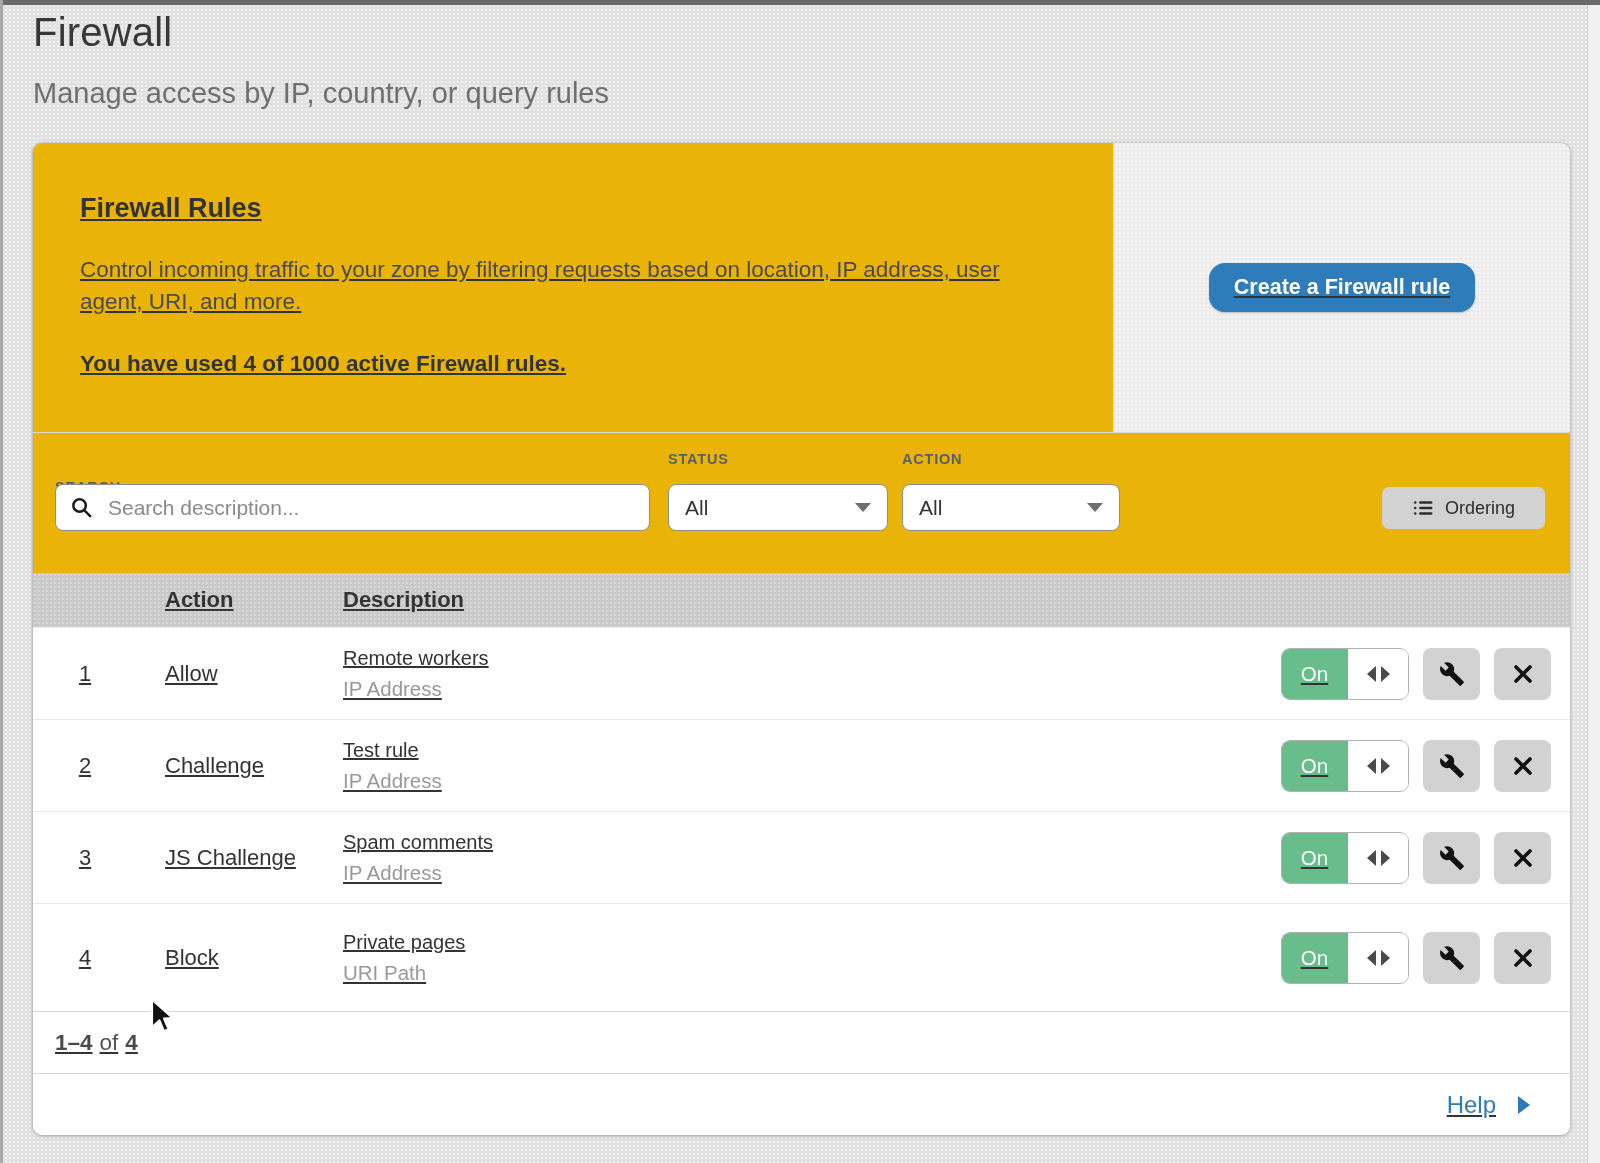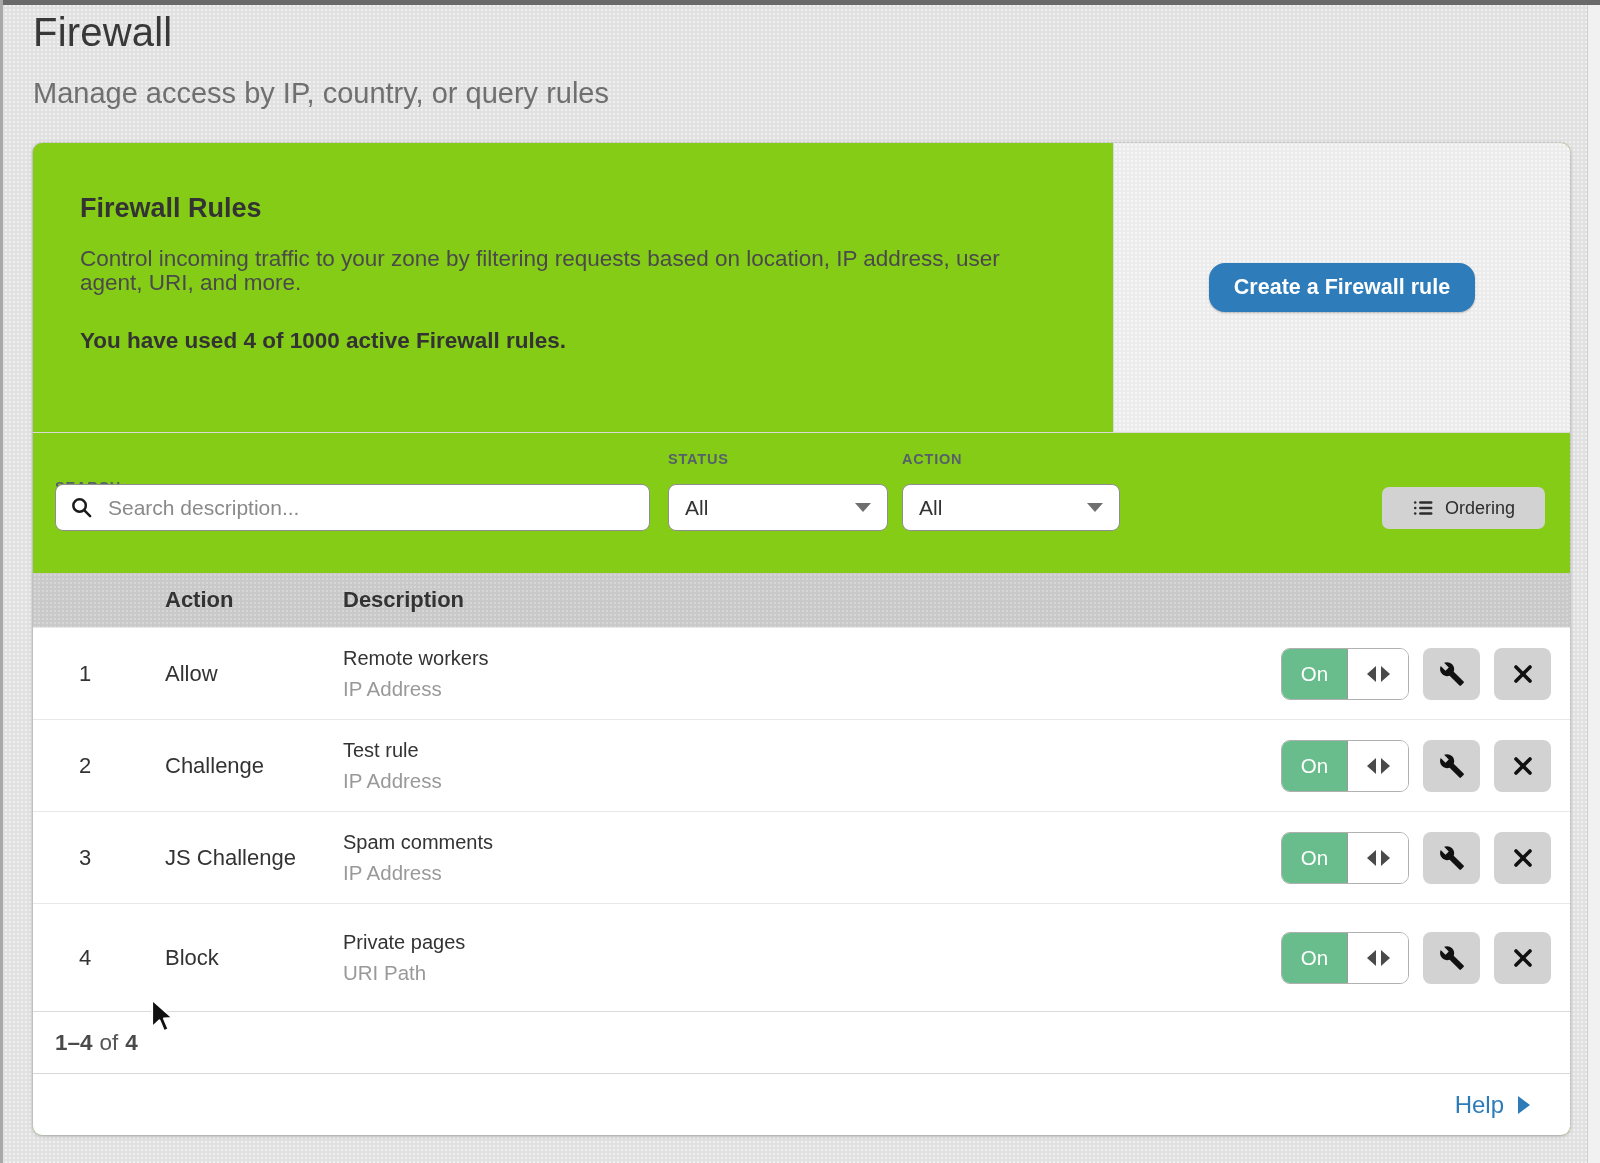--- a/index.html
+++ b/index.html
@@ -23,30 +23,30 @@
   .right-strip{position:absolute;top:5px;right:0;width:13px;height:1158px;background:#f1f1f1;border-left:1px solid #cfcfcf;}
 
   
   .page-header{position:absolute;left:33px;top:10px;}
   .page-title{font-size:40px;font-weight:500;color:#383838;letter-spacing:.2px;}
   .page-subtitle{font-size:29px;font-weight:400;color:#6f6f6f;margin-top:22px;}
 
   
   .card{
     position:absolute;left:33px;top:143px;width:1537px;height:992px;
-    background:#84cc16;border-radius:9px;overflow:hidden;
+    background:#eab308;border-radius:9px;overflow:hidden;
     box-shadow:0 1px 4px rgba(0,0,0,.22), 0 0 0 1px rgba(0,0,0,.06);
-    display:flex;flex-direction:column;
+    display:flex;flex-direction:column;text-decoration:underline;
   }
 
   
   .intro{display:flex;height:290px;border-bottom:1px solid #d9d9d9;flex:0 0 auto;}
   .intro-left{flex:1 1 auto;padding:50px 60px 0 47px;}
   .intro-heading{font-size:27px;font-weight:700;color:#333;}
-  .intro-desc{font-size:22.5px;color:#4a4a4a;line-height:24px;margin-top:23px;max-width:945px;}
+  .intro-desc{font-size:22.5px;color:#4a4a4a;line-height:32px;margin-top:30px;max-width:945px;}
   .intro-usage{font-size:22.5px;font-weight:700;color:#333;margin-top:33px;}
   .intro-side{
     flex:0 0 457px;border-left:1px solid #d9d9d9;
     background-color:#ececec;
     background-image:radial-gradient(rgba(255,255,255,.6) 1px, rgba(0,0,0,0) 1px);
     background-size:4px 4px;
     display:flex;align-items:center;justify-content:center;
   }
   .create-btn{
     background:var(--accent-blue);color:#fff;border:none;cursor:pointer;
@@ -127,21 +127,21 @@
   .table-footer{
     height:62px;flex:0 0 auto;border-top:1px solid #dadada;background:#fff;
     display:flex;align-items:center;padding-left:22px;font-size:22.5px;color:#555;
   }
   .table-footer .b{font-weight:700;color:#4a4a4a;}
   .table-footer .sep{margin:0 7px;font-weight:400;color:#555;}
   .help-footer{
     flex:1 1 auto;border-top:1px solid #d8d8d8;background:#fff;
     display:flex;align-items:center;justify-content:flex-end;padding-right:40px;gap:10px;
   }
-  .help-link{font-size:24px;color:var(--help-blue);text-decoration:none;cursor:pointer;display:flex;align-items:center;gap:14px;}
+  .help-link{font-size:24px;color:var(--help-blue);text-decoration:none;cursor:pointer;display:flex;align-items:center;gap:22px;}
   .help-arrow{width:0;height:0;border-top:9px solid transparent;border-bottom:9px solid transparent;border-left:12px solid var(--help-blue);}
 
   .cursor{position:absolute;left:146px;top:998px;pointer-events:none;z-index:50;}
 </style>
 </head>
 <body>
 
 <div class="top-edge"></div>
 <div class="left-edge"></div>
 <div class="right-strip"></div>

